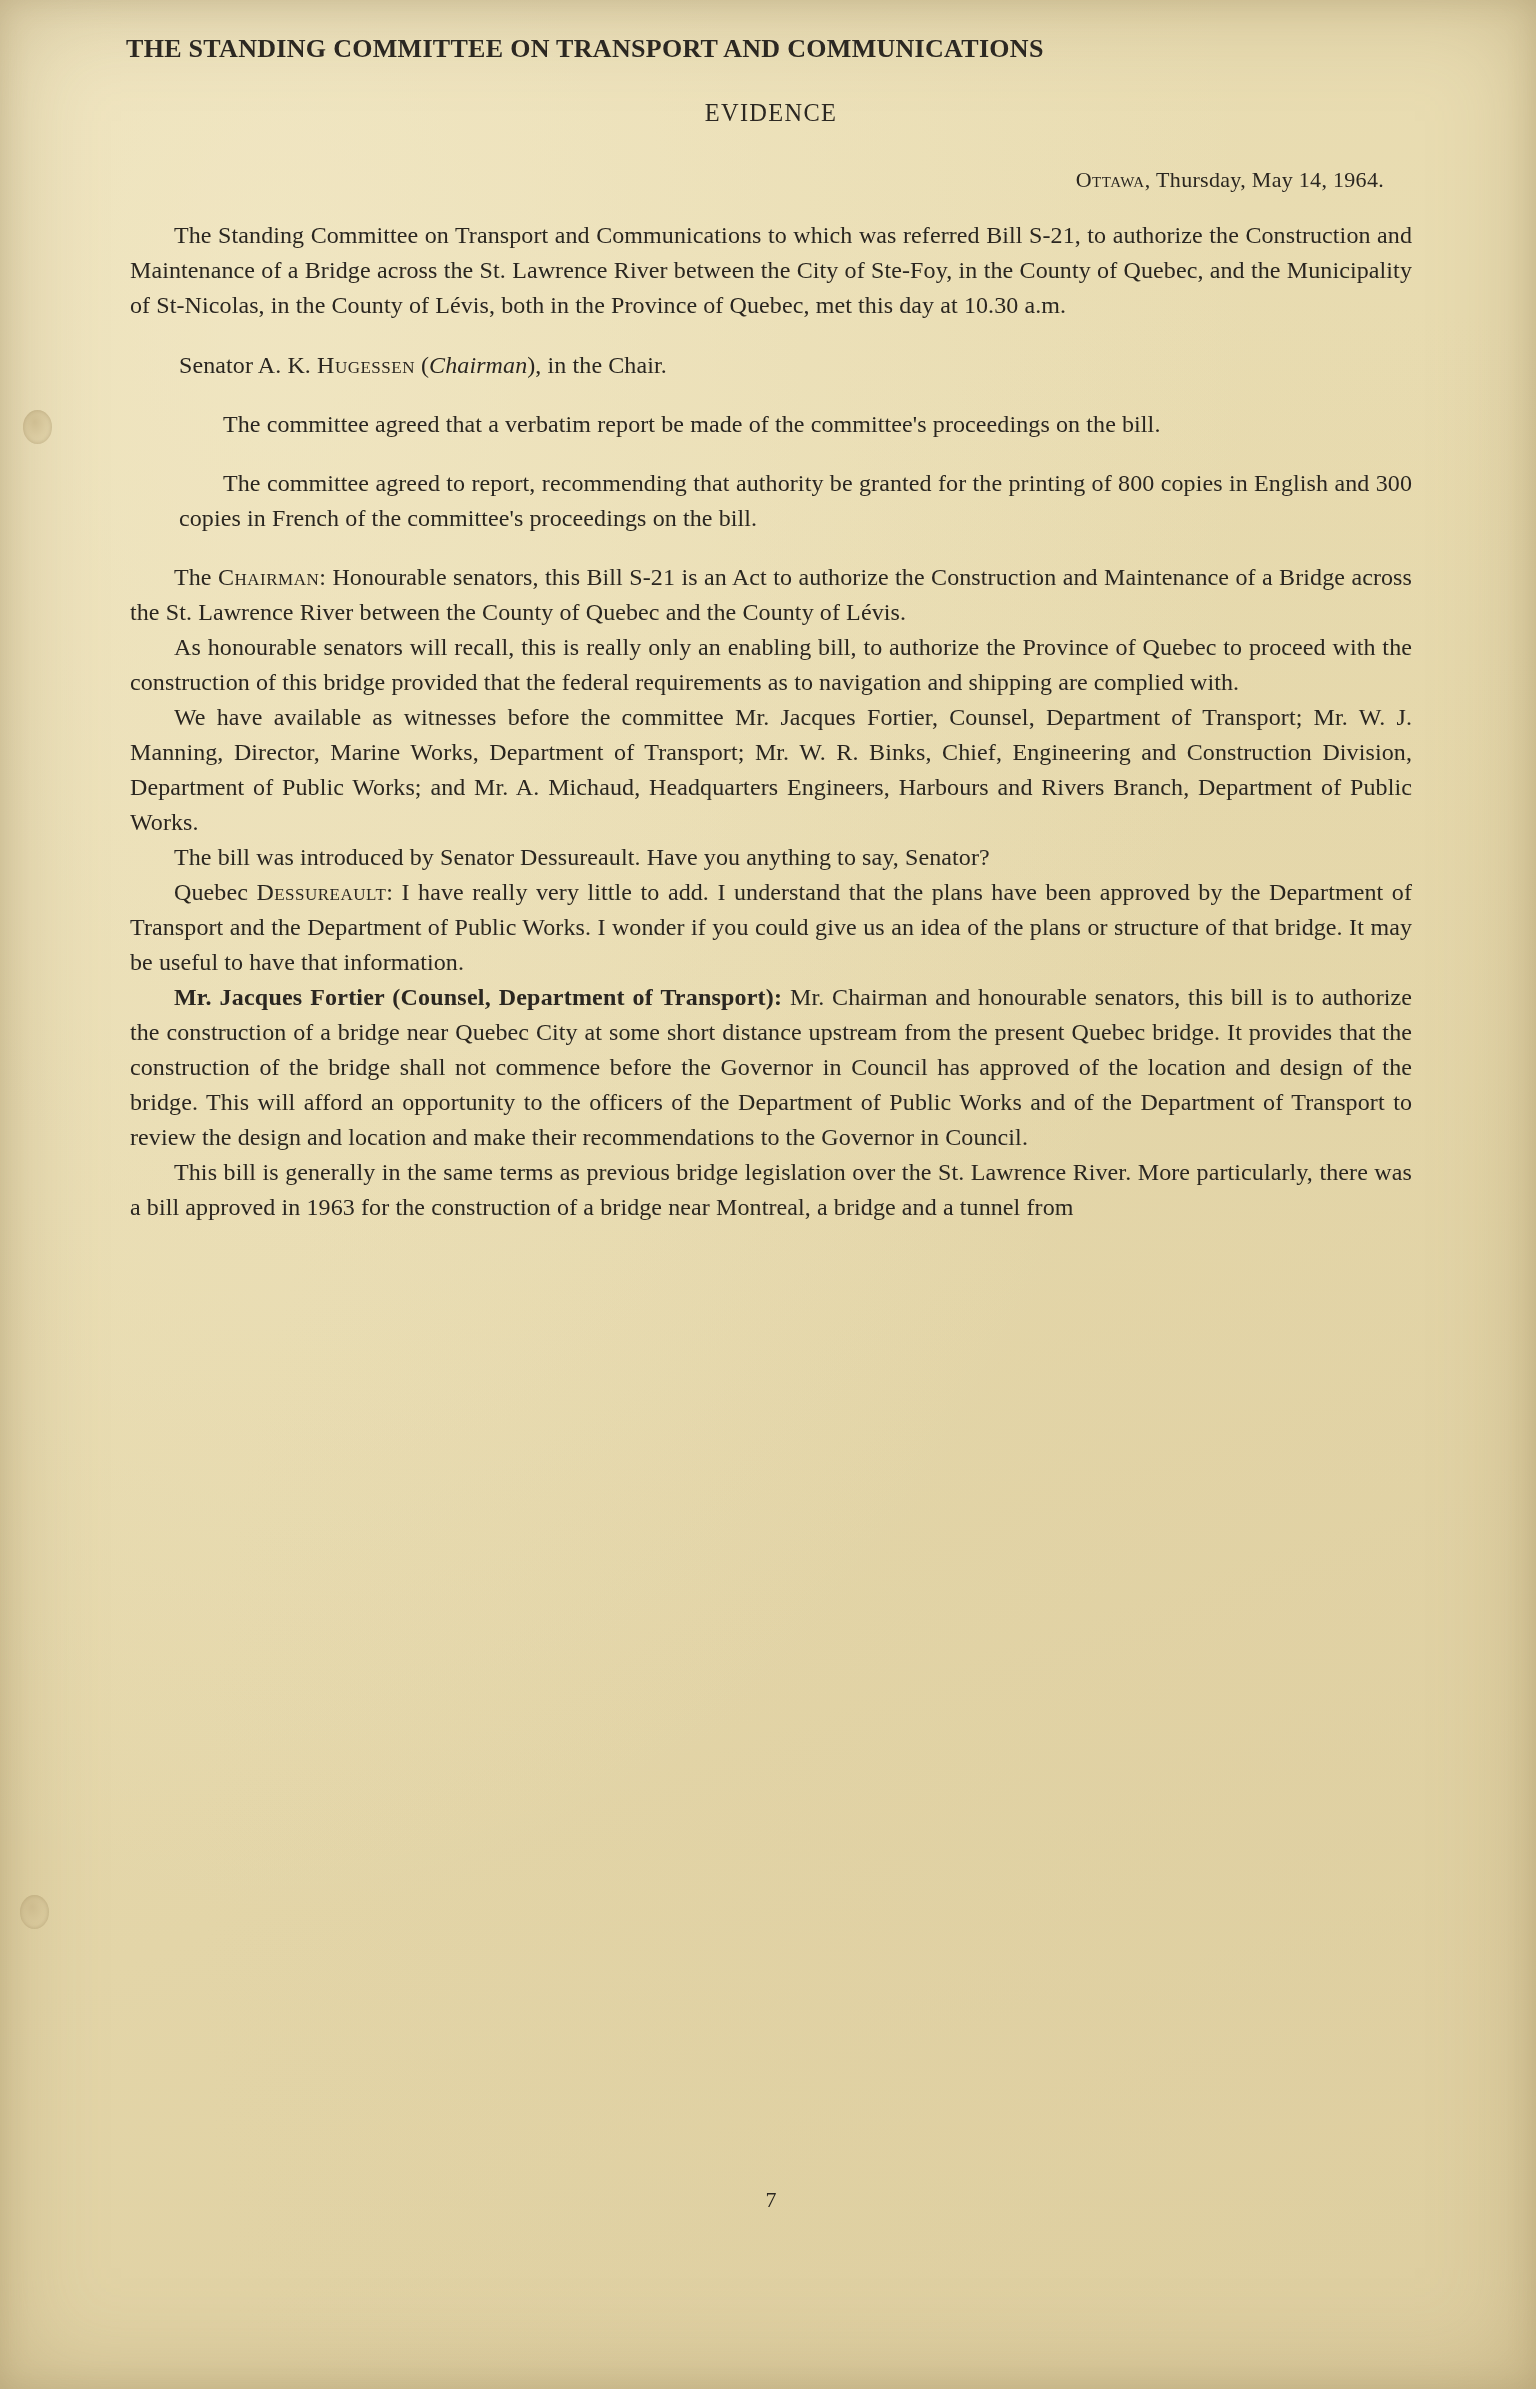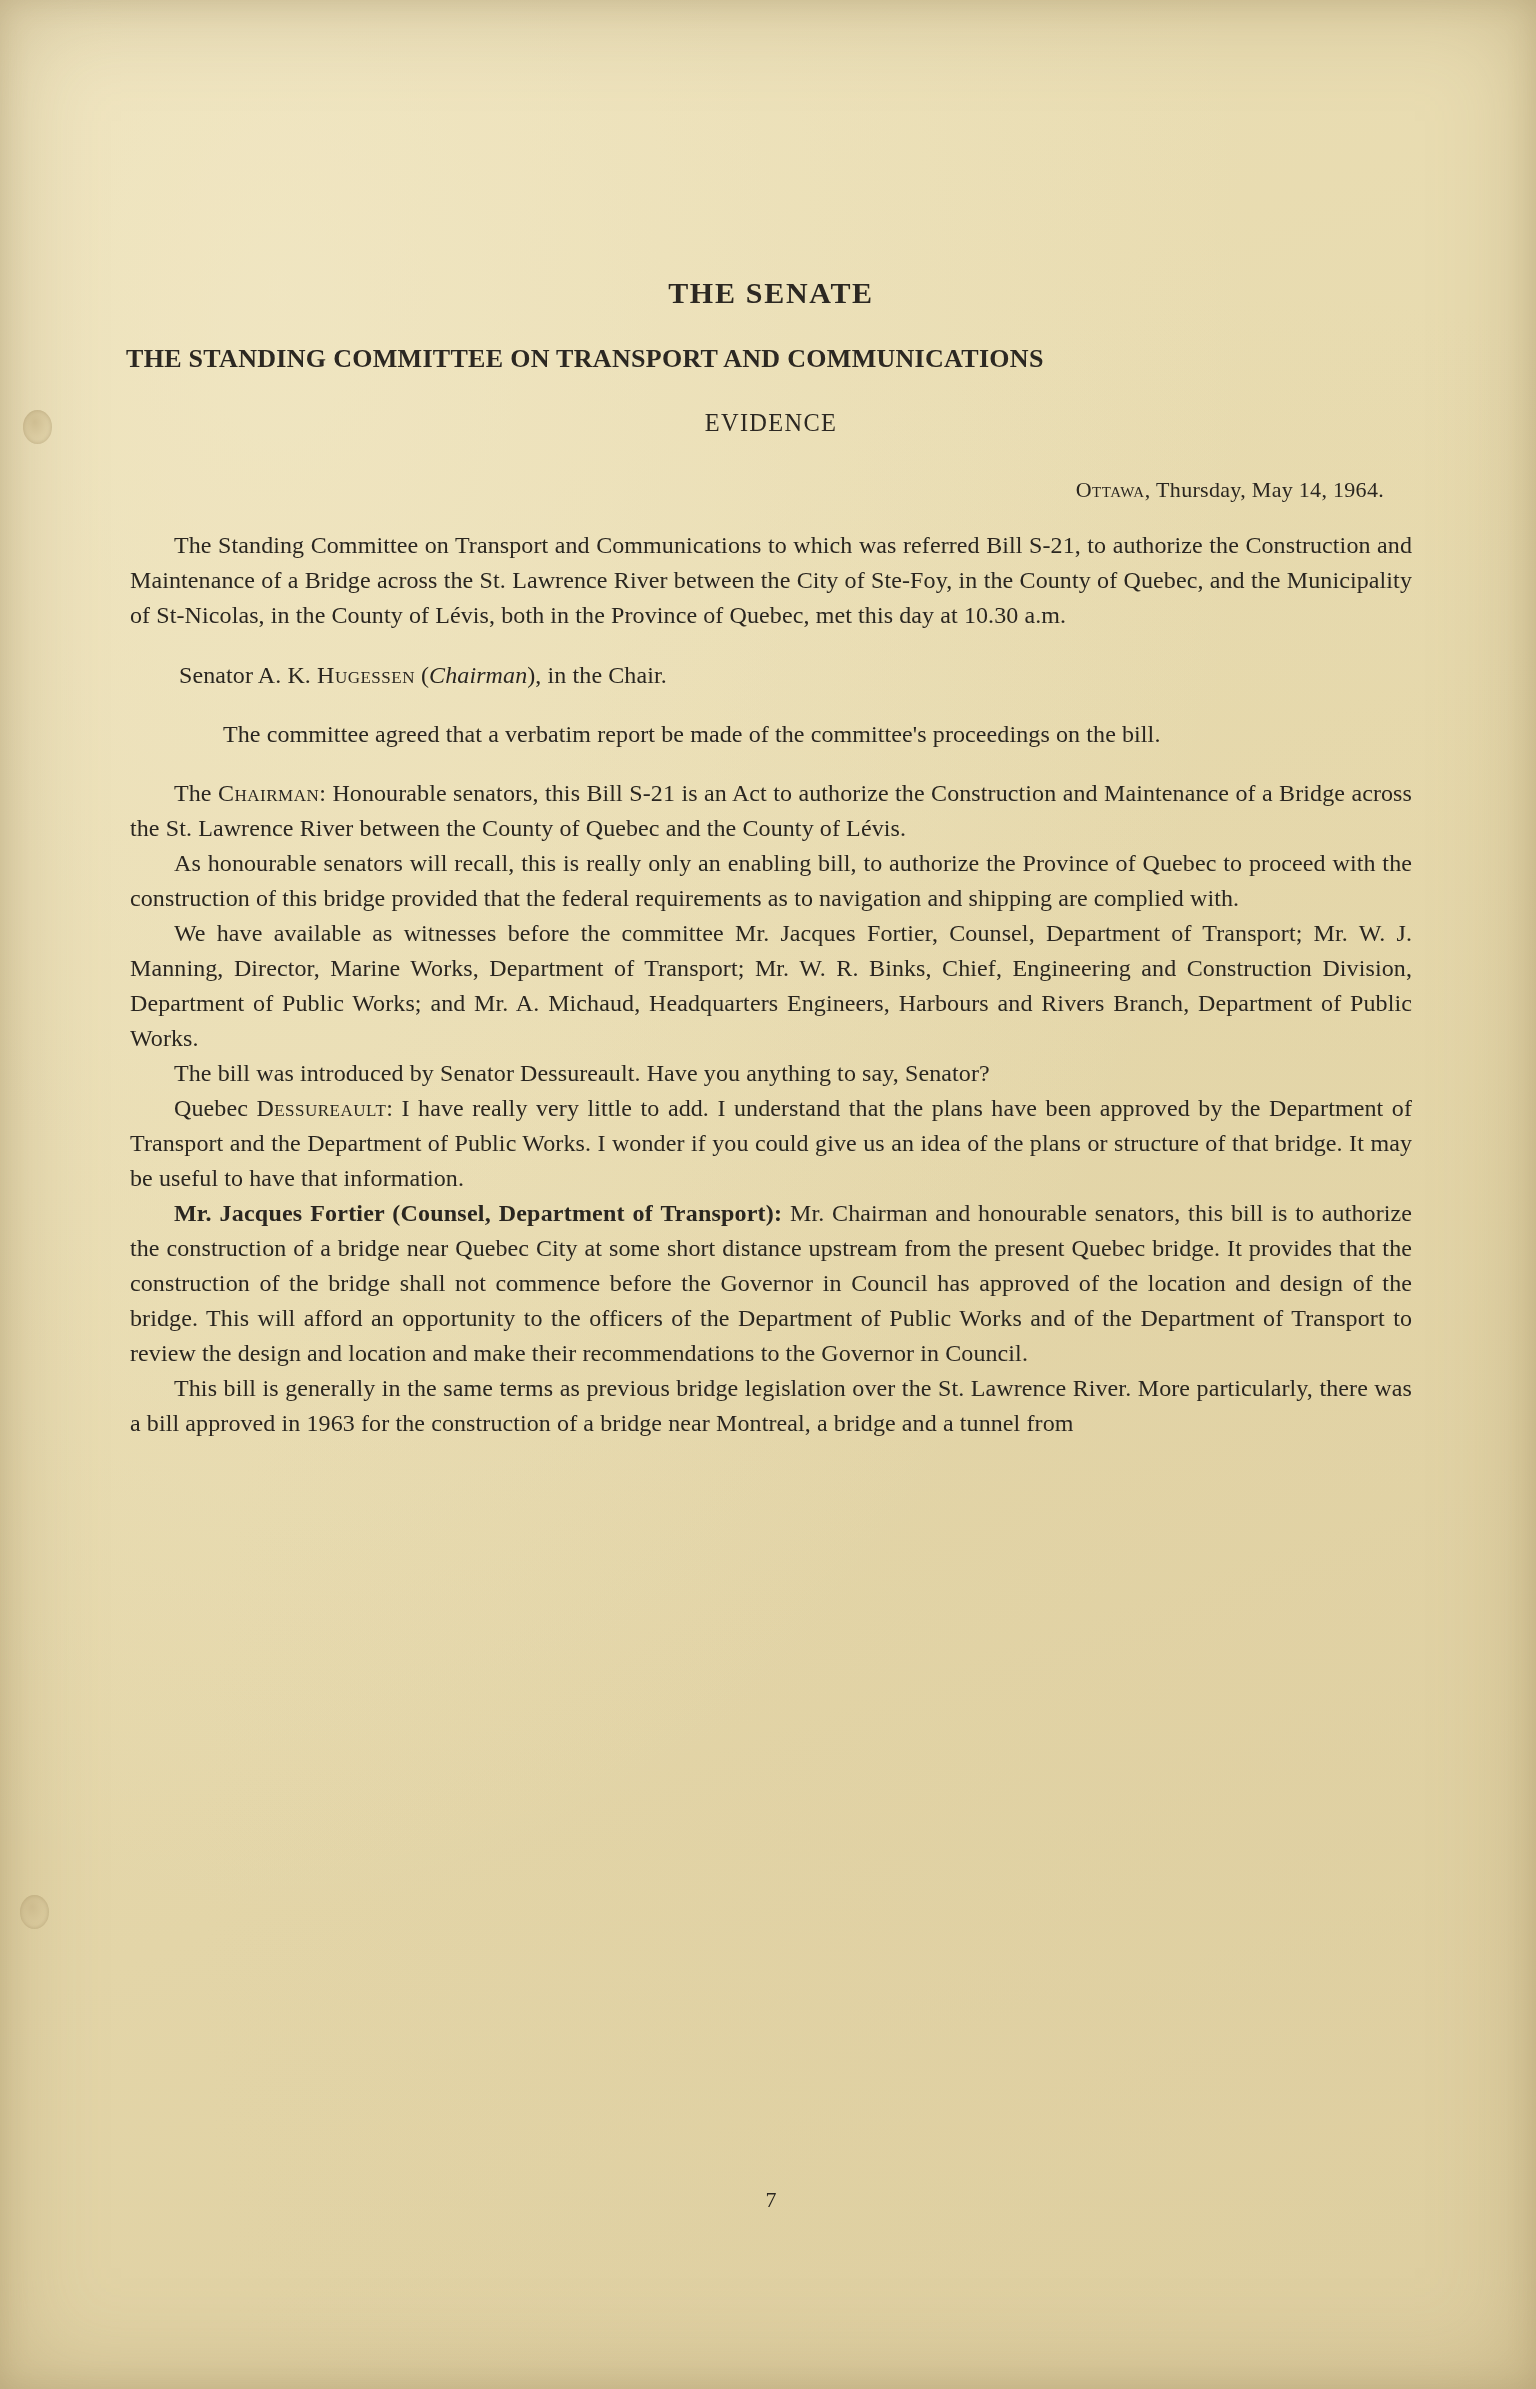--- a/index.html
+++ b/index.html
@@ -126,38 +126,38 @@
 </head>
 <body>
 
 <div class="paper-tint"></div>
 <div class="edge-shade"></div>
 <div class="punch punch-top"></div>
 <div class="punch punch-bottom"></div>
 
 <div class="page">
 
-  <div class="doc-title">THE SENATE</div>
   <div class="doc-subtitle">THE STANDING COMMITTEE ON TRANSPORT AND COMMUNICATIONS</div>
   <div class="doc-section">EVIDENCE</div>
 
   <div class="dateline">
     <span class="sc">Ottawa,</span><span> Thursday, May 14, 1964.</span>
   </div>
 
   <div class="body-text" style="margin-top:25px;">
 
     <p class="para">The Standing Committee on Transport and Communications to which was referred Bill S-21, to authorize the Construction and Maintenance of a Bridge across the St. Lawrence River between the City of Ste-Foy, in the County of Quebec, and the Municipality of St-Nicolas, in the County of Lévis, both in the Province of Quebec, met this day at 10.30 a.m.</p>
 
     <div class="chair-line">
       <span>Senator A. K. </span><span class="sc">Hugessen</span><span> (</span><em class="ital">Chairman</em><span>), in the Chair.</span>
     </div>
 
     <div class="indent-block" style="margin-top:5px;">
       <p>The committee agreed that a verbatim report be made of the committee's proceedings on the bill.</p>
+      <p>The committee agreed to report, recommending that authority be granted for the printing of 800 copies in English and 300 copies in French of the committee's proceedings on the bill.</p>
     </div>
 
     <p class="para gap-xl"><span>The </span><span class="sc">Chairman</span><span>: Honourable senators, this Bill S-21 is an Act to authorize the Construction and Maintenance of a Bridge across the St. Lawrence River between the County of Quebec and the County of Lévis.</span></p>
 
     <p class="para">As honourable senators will recall, this is really only an enabling bill, to authorize the Province of Quebec to proceed with the construction of this bridge provided that the federal requirements as to navigation and shipping are complied with.</p>
 
     <p class="para">We have available as witnesses before the committee Mr. Jacques Fortier, Counsel, Department of Transport; Mr. W. J. Manning, Director, Marine Works, Department of Transport; Mr. W. R. Binks, Chief, Engineering and Construction Division, Department of Public Works; and Mr. A. Michaud, Headquarters Engineers, Harbours and Rivers Branch, Department of Public Works.</p>
 
     <p class="para">The bill was introduced by Senator Dessureault. Have you anything to say, Senator?</p>
 

